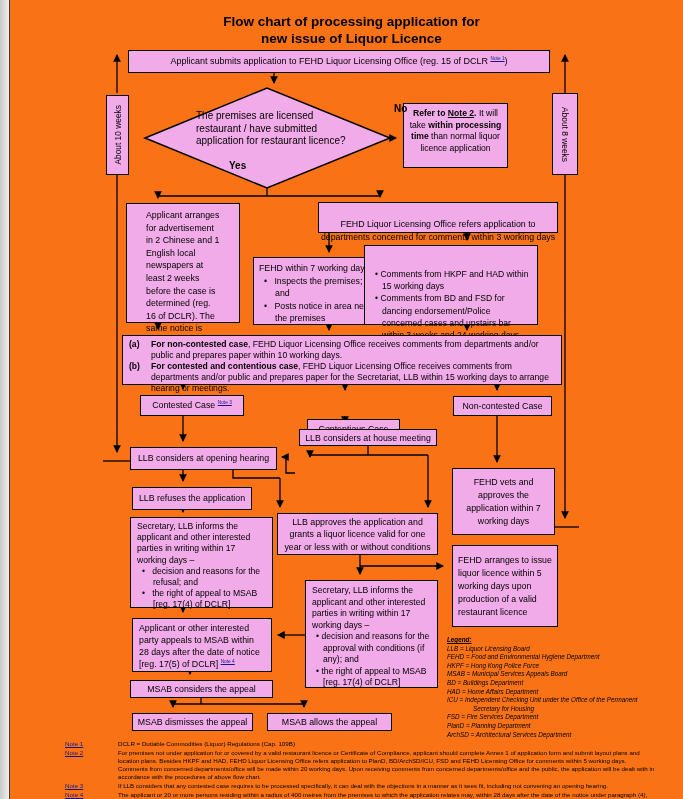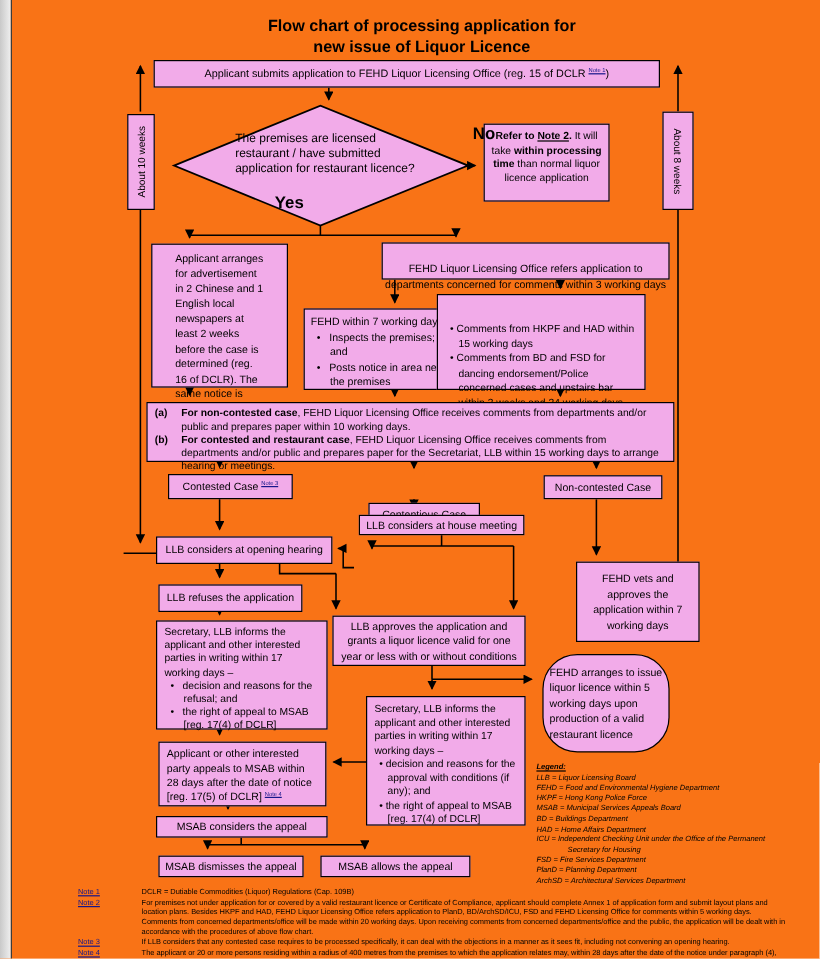--- a/index.html
+++ b/index.html
@@ -11,21 +11,21 @@
   #title{position:absolute;left:40px;right:20px;top:13px;text-align:center;font-weight:bold;font-size:13.5px;line-height:17px;}
   svg.layer{position:absolute;left:0;top:0;z-index:1;}
   .box{
     position:absolute;z-index:2;background:#f2abe9;border:1.5px solid #000;
     box-sizing:border-box;font-size:8.8px;line-height:12.4px;
   }
   .center{text-align:center;}
   .b{font-weight:bold;}
   .u{text-decoration:underline;}
   .noteref{font-size:4.8px;color:#16168a;text-decoration:underline;vertical-align:super;line-height:0;}
-  .freelabel{position:absolute;z-index:3;font-weight:bold;font-size:14px;}
+  .freelabel{position:absolute;z-index:3;font-weight:bold;font-size:10px;}
   .vtext{position:absolute;z-index:2;background:#f2abe9;border:1.5px solid #000;box-sizing:border-box;
          display:flex;align-items:center;justify-content:center;font-size:8.4px;}
   .vtext span{white-space:nowrap;}
   .v-up span{writing-mode:vertical-rl;transform:rotate(180deg);}
   .v-down span{writing-mode:vertical-rl;}
   .bullet{padding-left:11px;text-indent:-7px;}
   .bullet:before{content:"•\00a0";}
   .bullet2{padding-left:16px;text-indent:-11px;}
   .bullet2:before{content:"•\00a0\00a0\00a0";}
   .ab-row{display:grid;grid-template-columns:22px 1fr;}
@@ -150,21 +150,21 @@
     <div class="bullet">Comments from BD and FSD for dancing endorsement/Police concerned cases and upstairs bar within 3 weeks and 24 working days respectively</div>
   </div>
 
   <div class="box" style="left:122px;top:335px;width:440px;height:50px;padding:3px 8px 0 6px;font-size:8.6px;line-height:10.9px;">
     <div class="ab-row">
       <span class="b">(a)</span>
       <span><span class="b">For non-contested case</span><span>, FEHD Liquor Licensing Office receives comments from departments and/or public and prepares paper within 10 working days.</span></span>
     </div>
     <div class="ab-row">
       <span class="b">(b)</span>
-      <span><span class="b">For contested and restaurant case</span><span>, FEHD Liquor Licensing Office receives comments from departments and/or public and prepares paper for the Secretariat, LLB within 15 working days to arrange hearing or meetings.</span></span>
+      <span><span class="b">For contested and contentious case</span><span>, FEHD Liquor Licensing Office receives comments from departments and/or public and prepares paper for the Secretariat, LLB within 15 working days to arrange hearing or meetings.</span></span>
     </div>
   </div>
 
   <div class="box center" style="left:140px;top:395px;width:104px;height:21px;padding-top:3px;">
     <span>Contested Case </span><span class="noteref">Note 3</span>
   </div>
   <div class="box center" style="left:307px;top:419px;width:93px;height:20px;padding-top:3px;">Contentious Case</div>
   <div class="box center" style="left:453px;top:396px;width:99px;height:20px;padding-top:3px;">Non-contested Case</div>
 
   <div class="box center" style="left:299px;top:429px;width:138px;height:17px;padding-top:2px;">LLB considers at house meeting</div>
@@ -177,22 +177,22 @@
     <div class="bullet2">decision and reasons for the refusal; and</div>
     <div class="bullet2">the right of appeal to MSAB [reg. 17(4) of DCLR]</div>
   </div>
 
   <div class="box" style="left:305px;top:580px;width:133px;height:108px;padding:4px 6px;font-size:8.6px;line-height:11.5px;">
     <div>Secretary, LLB informs the applicant and other interested parties in writing within 17 working days –</div>
     <div class="bullet">decision and reasons for the approval with conditions (if any); and</div>
     <div class="bullet">the right of appeal to MSAB [reg. 17(4) of DCLR]</div>
   </div>
 
-  <div class="box center" style="left:480px;top:468px;width:103px;height:67px;padding:7px 4px;line-height:13px;">FEHD vets and approves the application within 7 working days</div>
-  <div class="box" style="left:452px;top:545px;width:106px;height:82px;padding:8px 5px;line-height:13px;border-radius:29px;">FEHD arranges to issue liquor licence within 5 working days upon production of a valid restaurant licence</div>
+  <div class="box center" style="left:452px;top:468px;width:103px;height:67px;padding:7px 4px;line-height:13px;">FEHD vets and approves the application within 7 working days</div>
+  <div class="box" style="left:452px;top:545px;width:106px;height:82px;padding:8px 5px;line-height:13px;">FEHD arranges to issue liquor licence within 5 working days upon production of a valid restaurant licence</div>
 
   <div class="box" style="left:132px;top:618px;width:140px;height:54px;padding:3px 6px;line-height:12px;">
     <span>Applicant or other interested party appeals to MSAB within 28 days after the date of notice [reg. 17(5) of DCLR] </span><span class="noteref">Note 4</span>
   </div>
   <div class="box center" style="left:130px;top:680px;width:143px;height:18px;padding-top:2px;">MSAB considers the appeal</div>
   <div class="box center" style="left:132px;top:713px;width:121px;height:18px;padding-top:2px;">MSAB dismisses the appeal</div>
   <div class="box center" style="left:267px;top:713px;width:125px;height:18px;padding-top:2px;">MSAB allows the appeal</div>
 
   <div id="legend">
     <div class="heading">Legend:</div>

